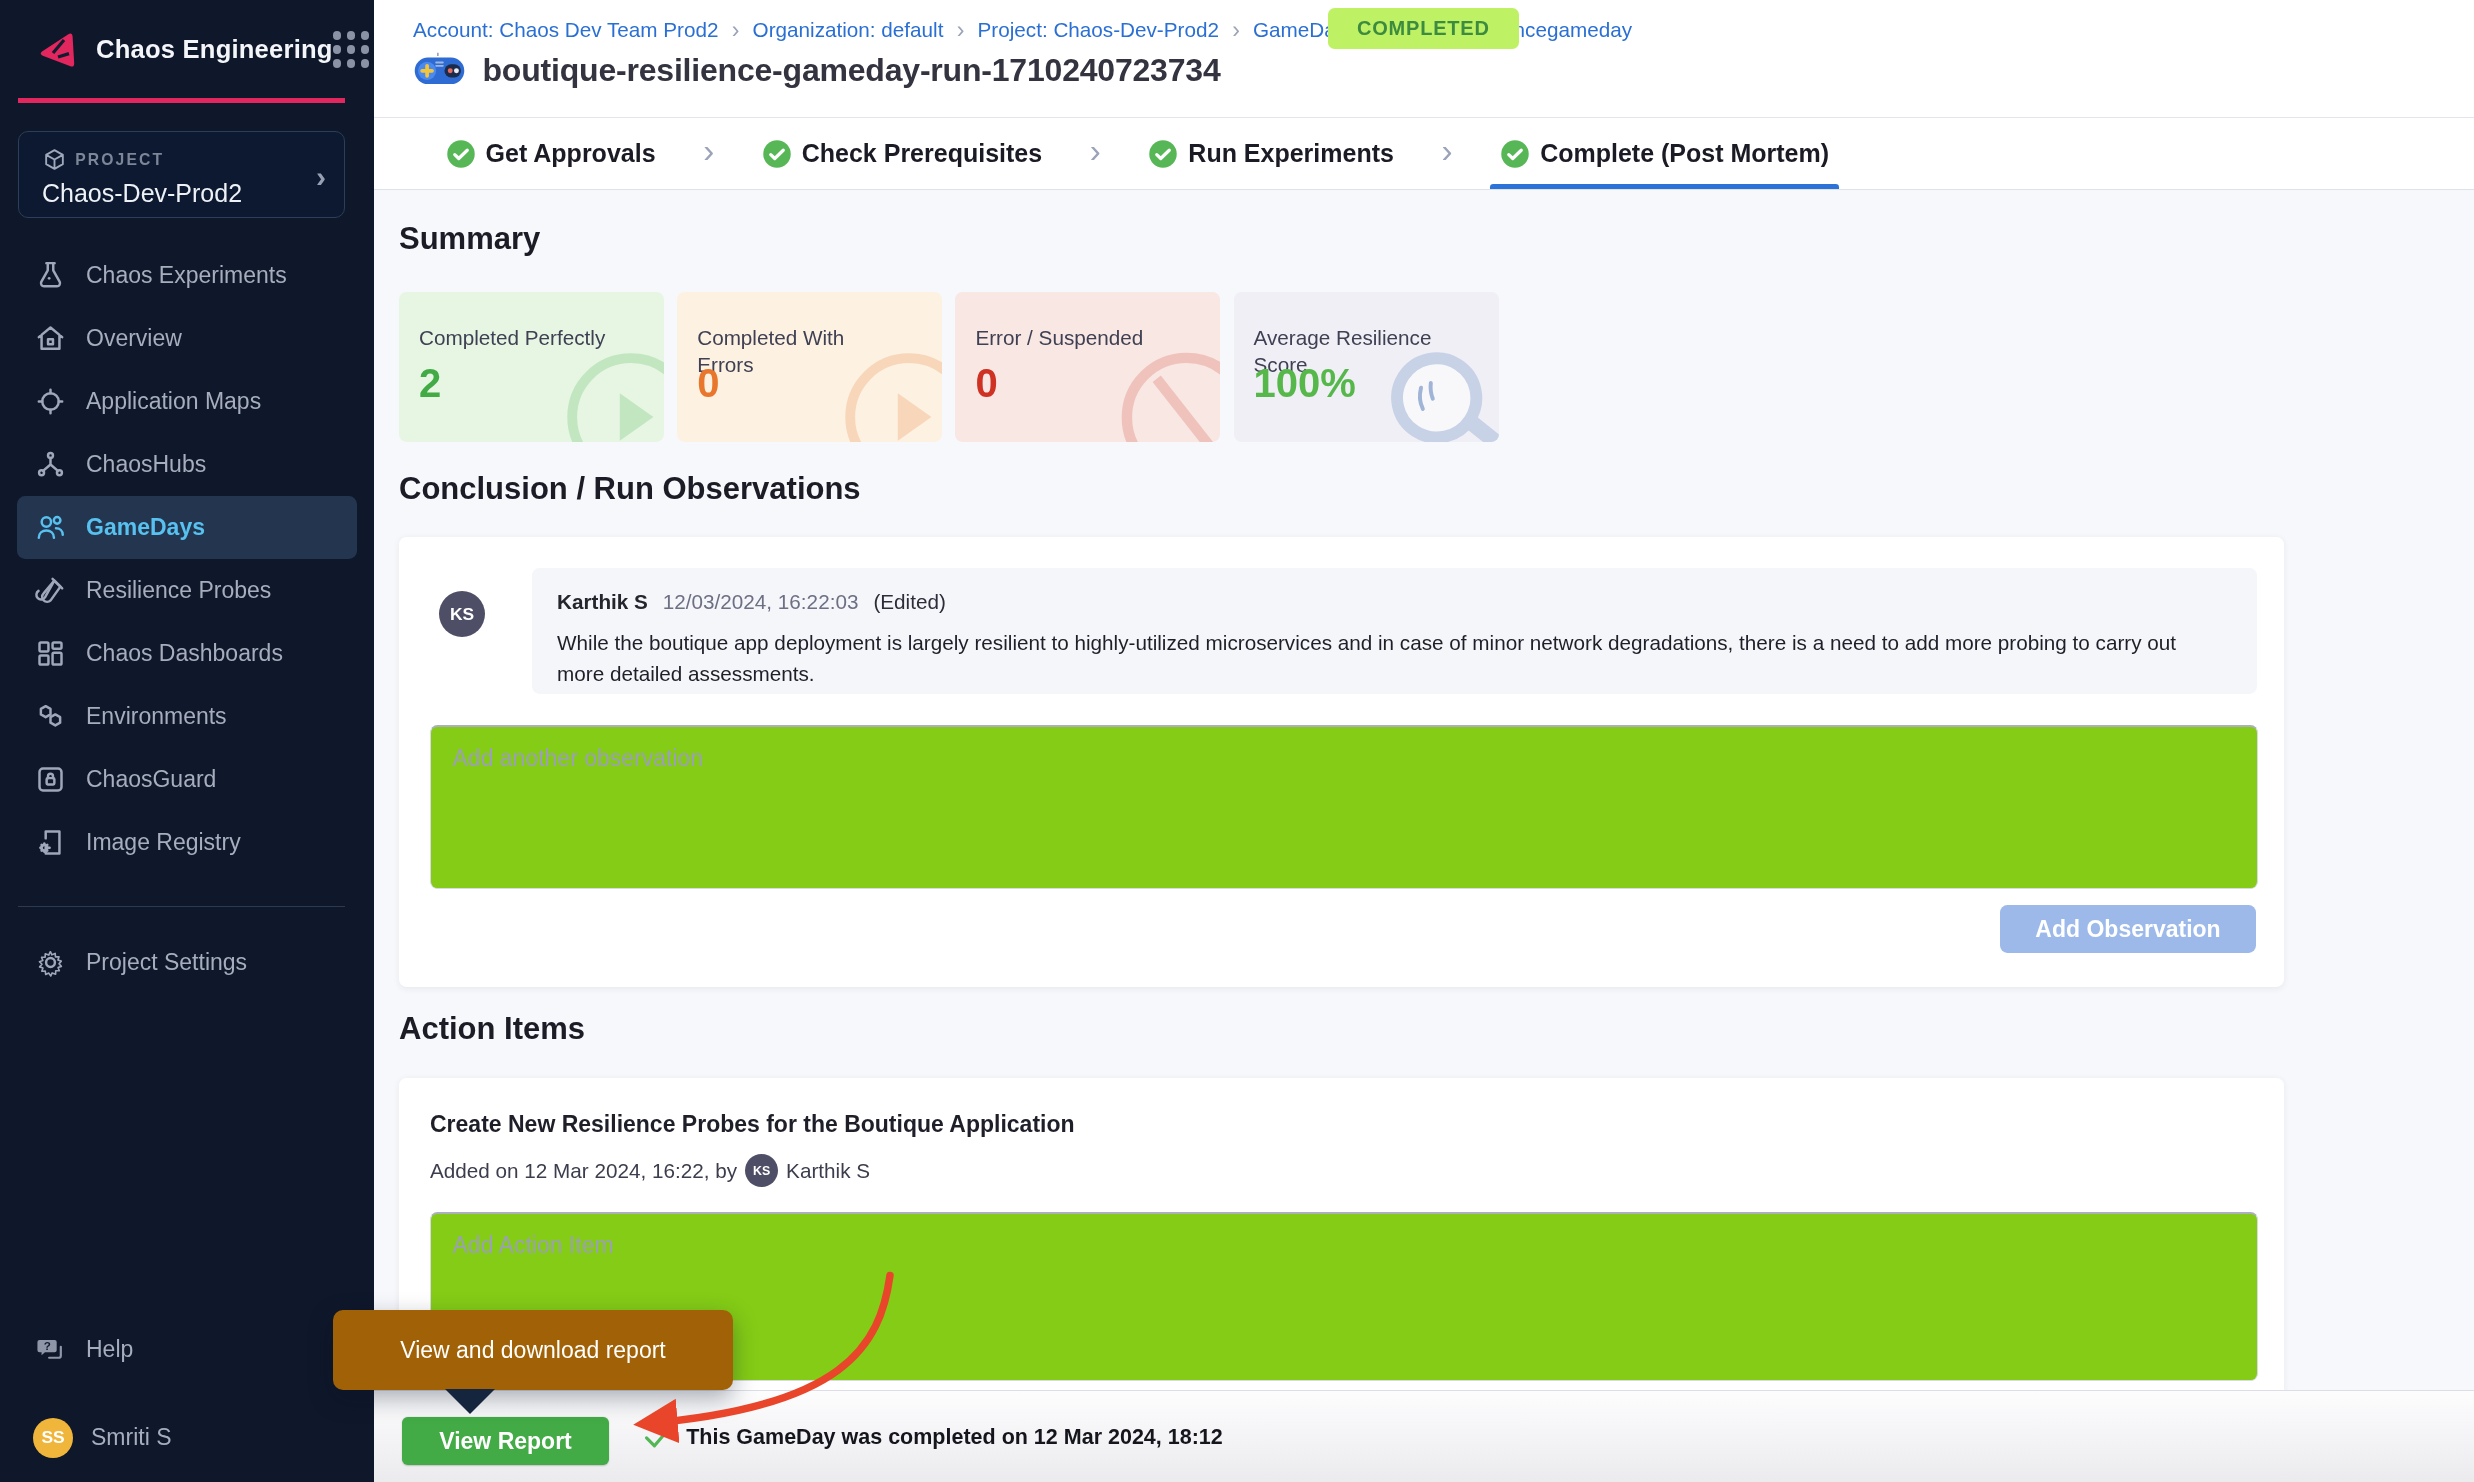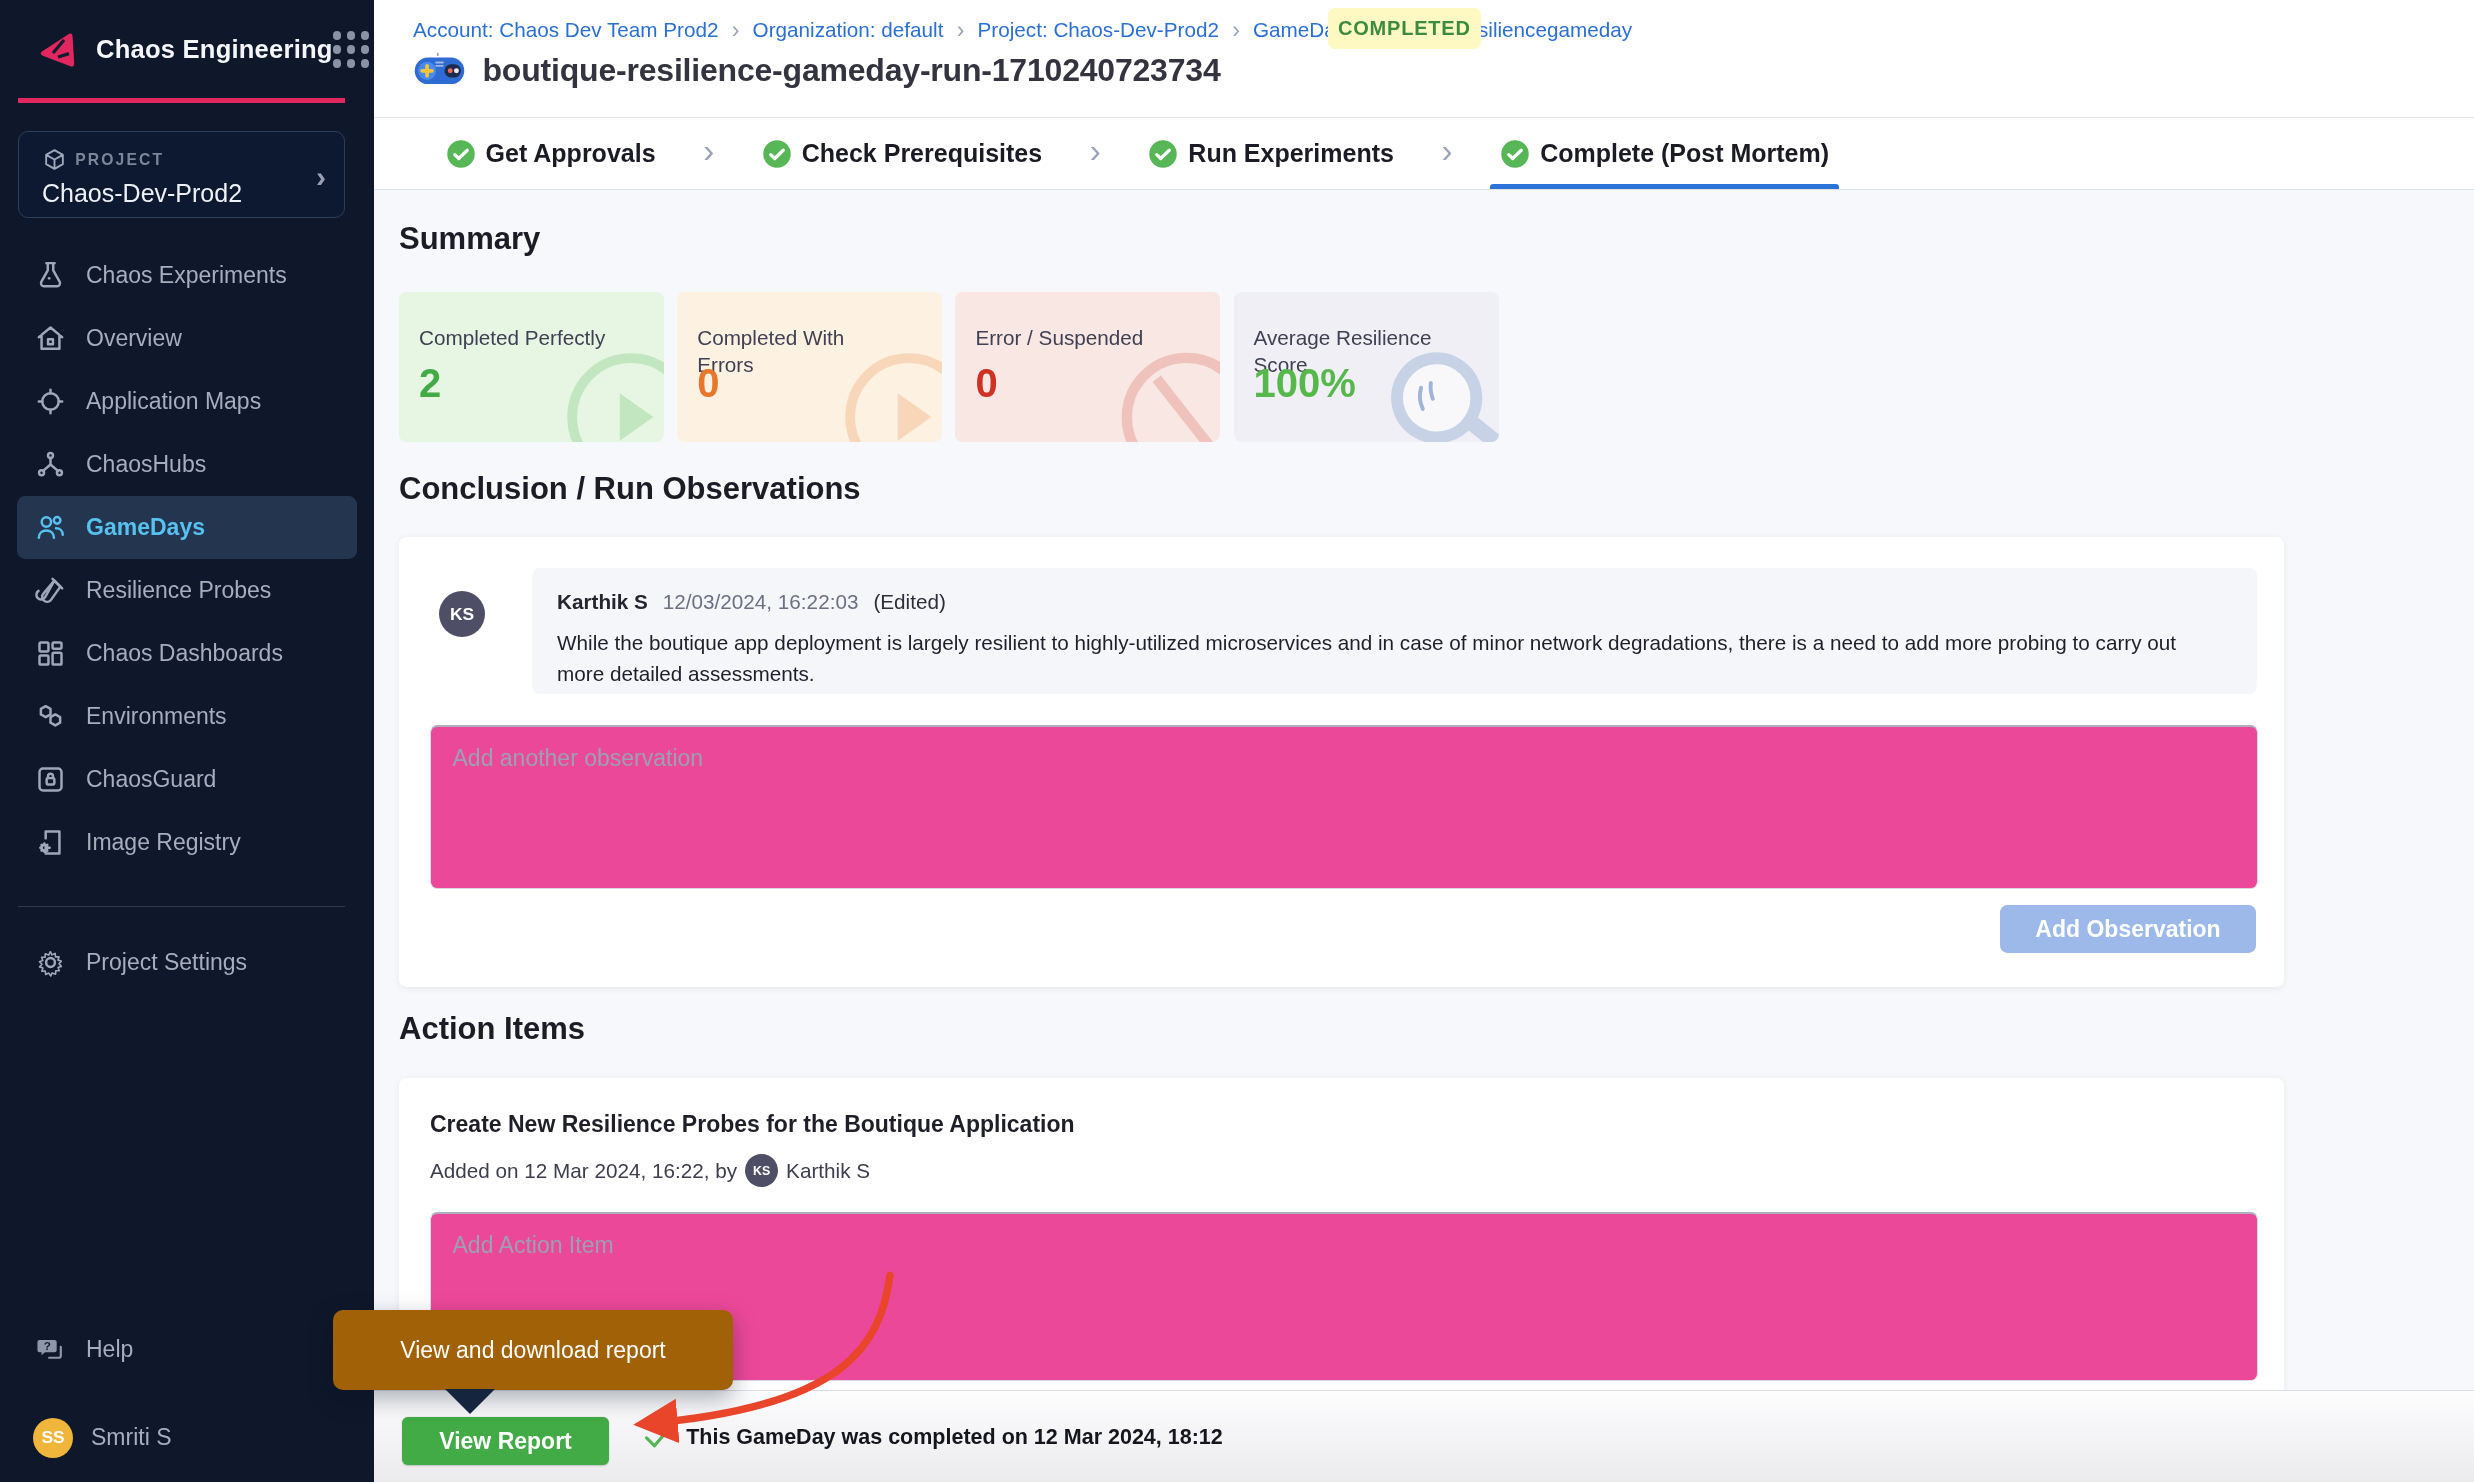--- a/index.html
+++ b/index.html
@@ -35,21 +35,21 @@
   .user-avatar { width:40px; height:40px; border-radius:50%; background:#f0b63b; color:#ffffff; font-weight:bold; font-size:17.4px; display:flex; align-items:center; justify-content:center; flex:0 0 auto; }
 
   
   .mainhead { position:absolute; left:374px; top:0; width:2100px; height:118px; background:#ffffff; border-bottom:0.8px solid #e3e4ed; }
   .breadcrumb { position:absolute; left:39px; top:16.5px; display:flex; align-items:center; gap:13.2px; font-size:20.7px; }
   .breadcrumb a { color:#2a6fd4; text-decoration:none; cursor:pointer; white-space:nowrap; }
   .crumb-sep { color:#9aa3b8; font-size:23px; }
   .title-row { position:absolute; left:39px; top:51px; display:flex; align-items:center; }
   .gamepad { width:53px; height:38px; }
   .page-title { margin-left:16.5px; font-size:32px; font-weight:bold; color:#33343f; letter-spacing:-0.2px; white-space:nowrap; }
-  .status-badge { position:absolute; left:954px; top:8.3px; height:41px; padding:0 10px; background:#fef9c3; color:#3c8b3f; font-size:20px; font-weight:bold; letter-spacing:0.8px; border-radius:6.6px; display:flex; align-items:center; }
+  .status-badge { position:absolute; left:954px; top:8.3px; height:41px; padding:0 29px; background:#bef264; color:#3c8b3f; font-size:20px; font-weight:bold; letter-spacing:0.8px; border-radius:6.6px; display:flex; align-items:center; }
 
   
   .stepper { position:absolute; left:374px; top:118px; width:2100px; height:72px; background:#ffffff; border-bottom:0.8px solid #dfe1ea; display:flex; align-items:center; padding-left:60px; }
   .step { position:relative; display:flex; align-items:center; height:71px; padding:0 11.6px; cursor:pointer; }
   .step .chk { width:30px; height:30px; margin-right:10px; }
   .step .step-lbl { font-size:25px; font-weight:600; color:#1a1b24; white-space:nowrap; }
   .step.active::after { content:""; position:absolute; left:1.7px; right:1.7px; bottom:0; height:5px; background:#2b72d9; border-radius:3.3px 3.3px 0 0; }
   .step-sep { font-size:33px; color:#9aa3b8; margin:0 36px; padding-bottom:5px; }
 
   
@@ -74,21 +74,21 @@
   .panel.act { top:888px; height:502px; border-bottom-left-radius:0; border-bottom-right-radius:0; }
 
   .comment-avatar { position:absolute; left:40px; top:54px; width:46px; height:46px; border-radius:50%; background:#4e4e66; color:#fff; font-weight:bold; font-size:17.4px; display:flex; align-items:center; justify-content:center; }
   .comment-bubble { position:absolute; left:133px; top:31px; width:1725px; height:126px; background:#f5f6fa; border-radius:7.4px; padding:21.5px 25px; }
   .comment-head { display:flex; align-items:baseline; gap:15px; font-size:20.7px; }
   .comment-author { font-weight:bold; color:#25252e; }
   .comment-time { color:#6d6f83; }
   .comment-edited { color:#2c2d39; }
   .comment-body { margin-top:13.2px; font-size:20.7px; line-height:31px; color:#1e1f29; max-width:1669px; }
 
-  textarea.obs-input { position:absolute; left:31px; width:1828px; background:#ec4899; border:0.8px solid #d8dae6; border-top:2.1px solid #adafbe; border-radius:7.4px; padding:18px 21.5px; font-family:"Liberation Sans", sans-serif; font-size:23px; color:#30313c; resize:none; outline:none; }
+  textarea.obs-input { position:absolute; left:31px; width:1828px; background:#84cc16; border:0.8px solid #d8dae6; border-top:2.1px solid #adafbe; border-radius:7.4px; padding:18px 21.5px; font-family:"Liberation Sans", sans-serif; font-size:23px; color:#30313c; resize:none; outline:none; }
   textarea.obs-input::placeholder { color:#9ba0b4; }
   .panel.obs textarea.obs-input { top:188px; height:164px; }
   .panel.act textarea.obs-input { top:134px; height:169px; }
 
   .add-obs-btn { position:absolute; right:28px; top:368px; width:256px; height:48px; background:#9cb9ea; border:none; border-radius:7.4px; color:#ffffff; font-size:23px; font-weight:bold; font-family:"Liberation Sans", sans-serif; cursor:pointer; }
 
   .action-title { position:absolute; left:31px; top:33px; font-size:23px; font-weight:bold; color:#1e1f29; }
   .action-meta { position:absolute; left:31px; top:76px; display:flex; align-items:center; gap:8px; font-size:20.7px; color:#3c3d4d; }
   .mini-avatar { width:33px; height:33px; border-radius:50%; background:#4e4e66; color:#fff; font-weight:bold; font-size:12.4px; display:flex; align-items:center; justify-content:center; }
 

